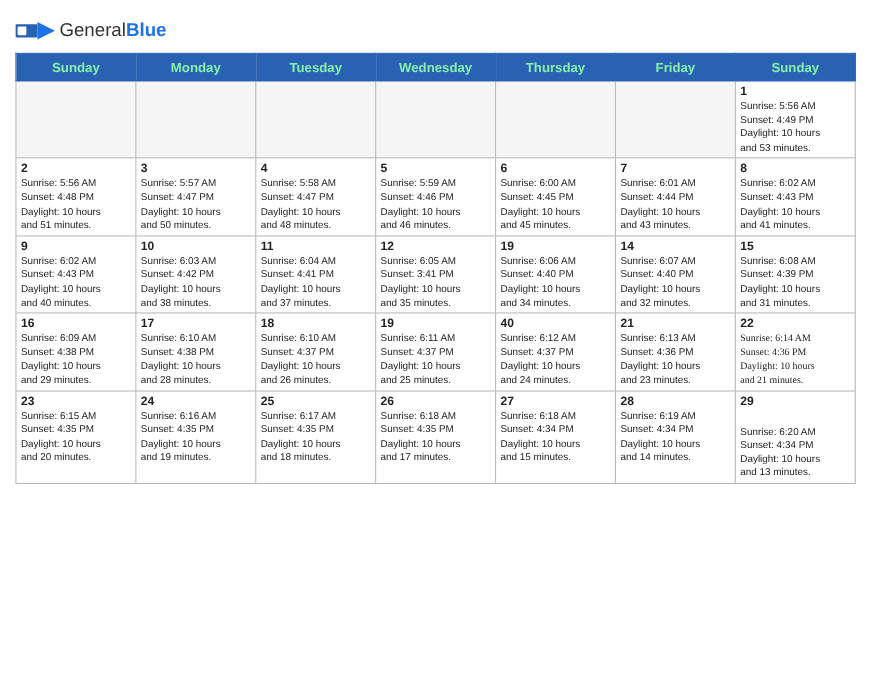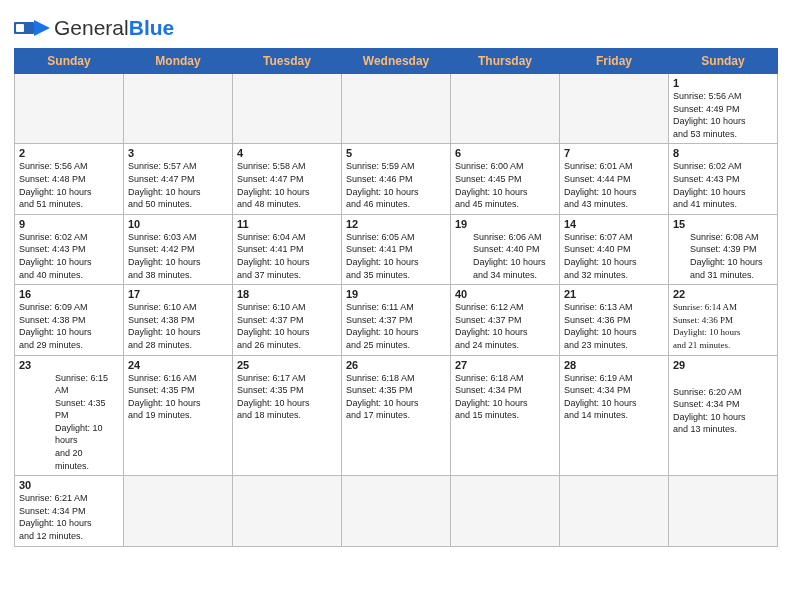--- a/index.html
+++ b/index.html
@@ -46,21 +46,21 @@
       color: #444;
       margin-top: 1px;
     }
     .calendar {
       width: 100%;
       border-collapse: collapse;
       border: 1px solid #bbb;
     }
     .calendar th {
       background: #2962b3;
-      color: #fdba74;
+      color: #86efac;
       font-size: 12px;
       font-weight: bold;
       text-align: center;
       padding: 5px 2px;
       border: 1px solid #2962b3;
     }
     .calendar td {
       border: 1px solid #bbb;
       vertical-align: top;
       width: calc(100% / 7);
@@ -95,21 +95,21 @@
 
 <div class="page">
   <div class="header">
     <div class="logo">
       <svg class="logo-icon" viewBox="0 0 36 28" xmlns="http://www.w3.org/2000/svg">
         <rect x="0" y="8" width="20" height="12" rx="1" fill="#2962b3"></rect>
         <polygon points="20,6 36,14 20,22" fill="#1a73e8"></polygon>
         <rect x="2" y="10" width="8" height="8" rx="1" fill="#fff"></rect>
       </svg>
       <div>
-        <div style="font-size:21px;color:#333;line-height:1.1;">
+        <div style="font-size:17px;color:#333;line-height:1.1;">
           <span>General</span><span style="color:#1a73e8;font-weight:bold;">Blue</span>
         </div>
       </div>
     </div>
     <div class="title-block">
       <div class="month-title"></div>
       <div class="location"></div>
     </div>
   </div>
 
@@ -210,41 +210,41 @@
           <td>
             <span class="day-num">11</span>
             <div class="day-info" style="white-space: pre-line;">Sunrise: 6:04 AM
 Sunset: 4:41 PM
 Daylight: 10 hours
 and 37 minutes.</div>
           </td>
           <td>
             <span class="day-num">12</span>
             <div class="day-info" style="white-space: pre-line;">Sunrise: 6:05 AM
-Sunset: 4:41 PM
+Sunset: 3:41 PM
 Daylight: 10 hours
 and 35 minutes.</div>
           </td>
           <td>
             <span class="day-num">19</span>
-            <div class="day-info" style="white-space: pre-line; margin-left: 18px;">Sunrise: 6:06 AM
+            <div class="day-info" style="white-space: pre-line;">Sunrise: 6:06 AM
 Sunset: 4:40 PM
 Daylight: 10 hours
 and 34 minutes.</div>
           </td>
           <td>
             <span class="day-num">14</span>
             <div class="day-info" style="white-space: pre-line;">Sunrise: 6:07 AM
 Sunset: 4:40 PM
 Daylight: 10 hours
 and 32 minutes.</div>
           </td>
           <td>
             <span class="day-num">15</span>
-            <div class="day-info" style="white-space: pre-line; margin-left: 17px;">Sunrise: 6:08 AM
+            <div class="day-info" style="white-space: pre-line;">Sunrise: 6:08 AM
 Sunset: 4:39 PM
 Daylight: 10 hours
 and 31 minutes.</div>
           </td>
         </tr>
         <tr>
           <td>
             <span class="day-num">16</span>
             <div class="day-info" style="white-space: pre-line;">Sunrise: 6:09 AM
 Sunset: 4:38 PM
@@ -290,21 +290,21 @@
             <span class="day-num">22</span>
             <div class="day-info" style="white-space: pre-line; font-family: Liberation Serif, serif;">Sunrise: 6:14 AM
 Sunset: 4:36 PM
 Daylight: 10 hours
 and 21 minutes.</div>
           </td>
         </tr>
         <tr>
           <td>
             <span class="day-num">23</span>
-            <div class="day-info" style="white-space: pre-line; margin-left: 36px;">Sunrise: 6:15 AM
+            <div class="day-info" style="white-space: pre-line;">Sunrise: 6:15 AM
 Sunset: 4:35 PM
 Daylight: 10 hours
 and 20 minutes.</div>
           </td>
           <td>
             <span class="day-num">24</span>
             <div class="day-info" style="white-space: pre-line;">Sunrise: 6:16 AM
 Sunset: 4:35 PM
 Daylight: 10 hours
 and 19 minutes.</div>
@@ -337,31 +337,16 @@
 Daylight: 10 hours
 and 14 minutes.</div>
           </td>
           <td>
             <span class="day-num">29</span>
             <div class="day-info" style="white-space: pre-line; margin-top: 15px;">Sunrise: 6:20 AM
 Sunset: 4:34 PM
 Daylight: 10 hours
 and 13 minutes.</div>
           </td>
-        </tr>
-        <tr>
-          <td class="last-row">
-            <span class="day-num">30</span>
-            <div class="day-info" style="white-space: pre-line;">Sunrise: 6:21 AM
-Sunset: 4:34 PM
-Daylight: 10 hours
-and 12 minutes.</div>
-          </td>
-          <td class="empty last-row"></td>
-          <td class="empty last-row"></td>
-          <td class="empty last-row"></td>
-          <td class="empty last-row"></td>
-          <td class="empty last-row"></td>
-          <td class="empty last-row"></td>
         </tr>
       </tbody>
   </table>
 </div>
 
 </body></html>

